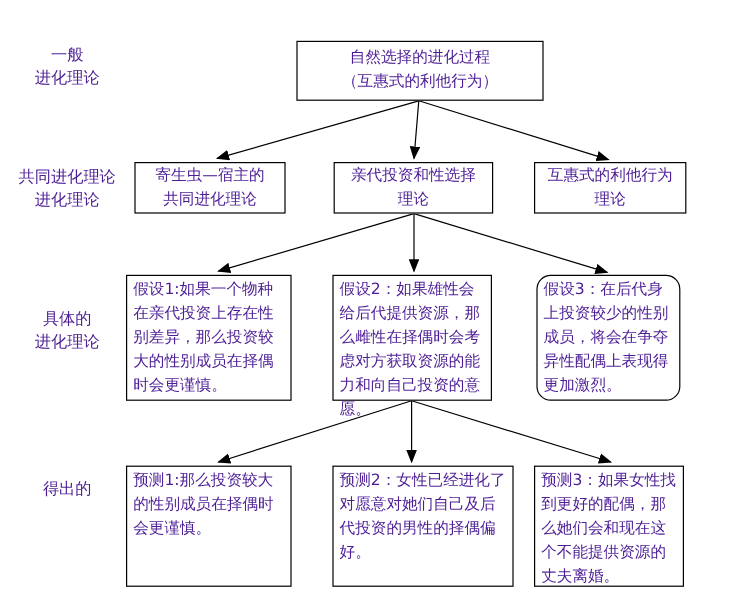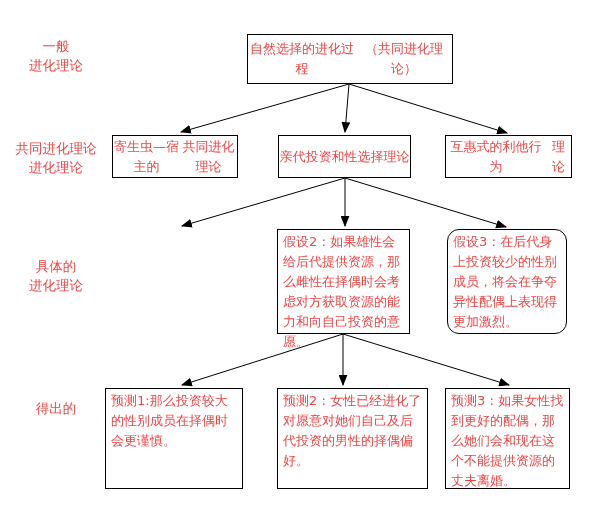--- a/index.html
+++ b/index.html
@@ -6,21 +6,21 @@
     margin: 0;
     padding: 0;
     background: #ffffff;
   }
   .canvas {
     position: relative;
     width: 616px;
     height: 512px;
     background: #ffffff;
     font-family: "DejaVu Sans", sans-serif;
-    color: #ef4444;
+    color: #4c1d95;
     overflow: hidden;
   }
   .arrows {
     position: absolute;
     left: 0;
     top: 0;
     width: 616px;
     height: 512px;
   }
   .arrows line {
@@ -37,21 +37,21 @@
     white-space: nowrap;
   }
   .box {
     position: absolute;
     border: 1px solid #000000;
     background: #ffffff;
     box-sizing: border-box;
   }
   .box.center {
     display: flex;
-    flex-direction: row;
+    flex-direction: column;
     align-items: center;
     justify-content: center;
     text-align: center;
     font-size: 13px;
     line-height: 20px;
   }
   .box.para {
     font-size: 13px;
     line-height: 20px;
     padding: 2px 4px 0 5px;
@@ -113,36 +113,37 @@
   <div class="row-label label-3">
     <div>具体的</div>
     <div>进化理论</div>
   </div>
   <div class="row-label label-4">
     <div>得出的</div>
   </div>
 
   <div class="box center box-top">
     <div>自然选择的进化过程</div>
-    <div>（共同进化理论）</div>
+    <div>（互惠式的利他行为）</div>
   </div>
 
   <div class="box center box-mid-a">
     <div>寄生虫—宿主的</div>
     <div>共同进化理论</div>
   </div>
   <div class="box center box-mid-b">
     <div>亲代投资和性选择</div>
     <div>理论</div>
   </div>
   <div class="box center box-mid-c">
     <div>互惠式的利他行为</div>
     <div>理论</div>
   </div>
 
+  <div class="box para box-hyp-1">假设1:如果一个物种在亲代投资上存在性别差异，那么投资较大的性别成员在择偶时会更谨慎。</div>
   <div class="box para box-hyp-2">假设2：如果雄性会给后代提供资源，那么雌性在择偶时会考虑对方获取资源的能力和向自己投资的意愿。</div>
   <div class="box para box-hyp-3">假设3：在后代身上投资较少的性别成员，将会在争夺异性配偶上表现得更加激烈。</div>
 
   <div class="box para box-pre-1">预测1:那么投资较大的性别成员在择偶时会更谨慎。</div>
   <div class="box para box-pre-2">预测2：女性已经进化了对愿意对她们自己及后代投资的男性的择偶偏好。</div>
   <div class="box para box-pre-3">预测3：如果女性找到更好的配偶，那么她们会和现在这个不能提供资源的丈夫离婚。</div>
 
 </div>
 
 </body></html>

